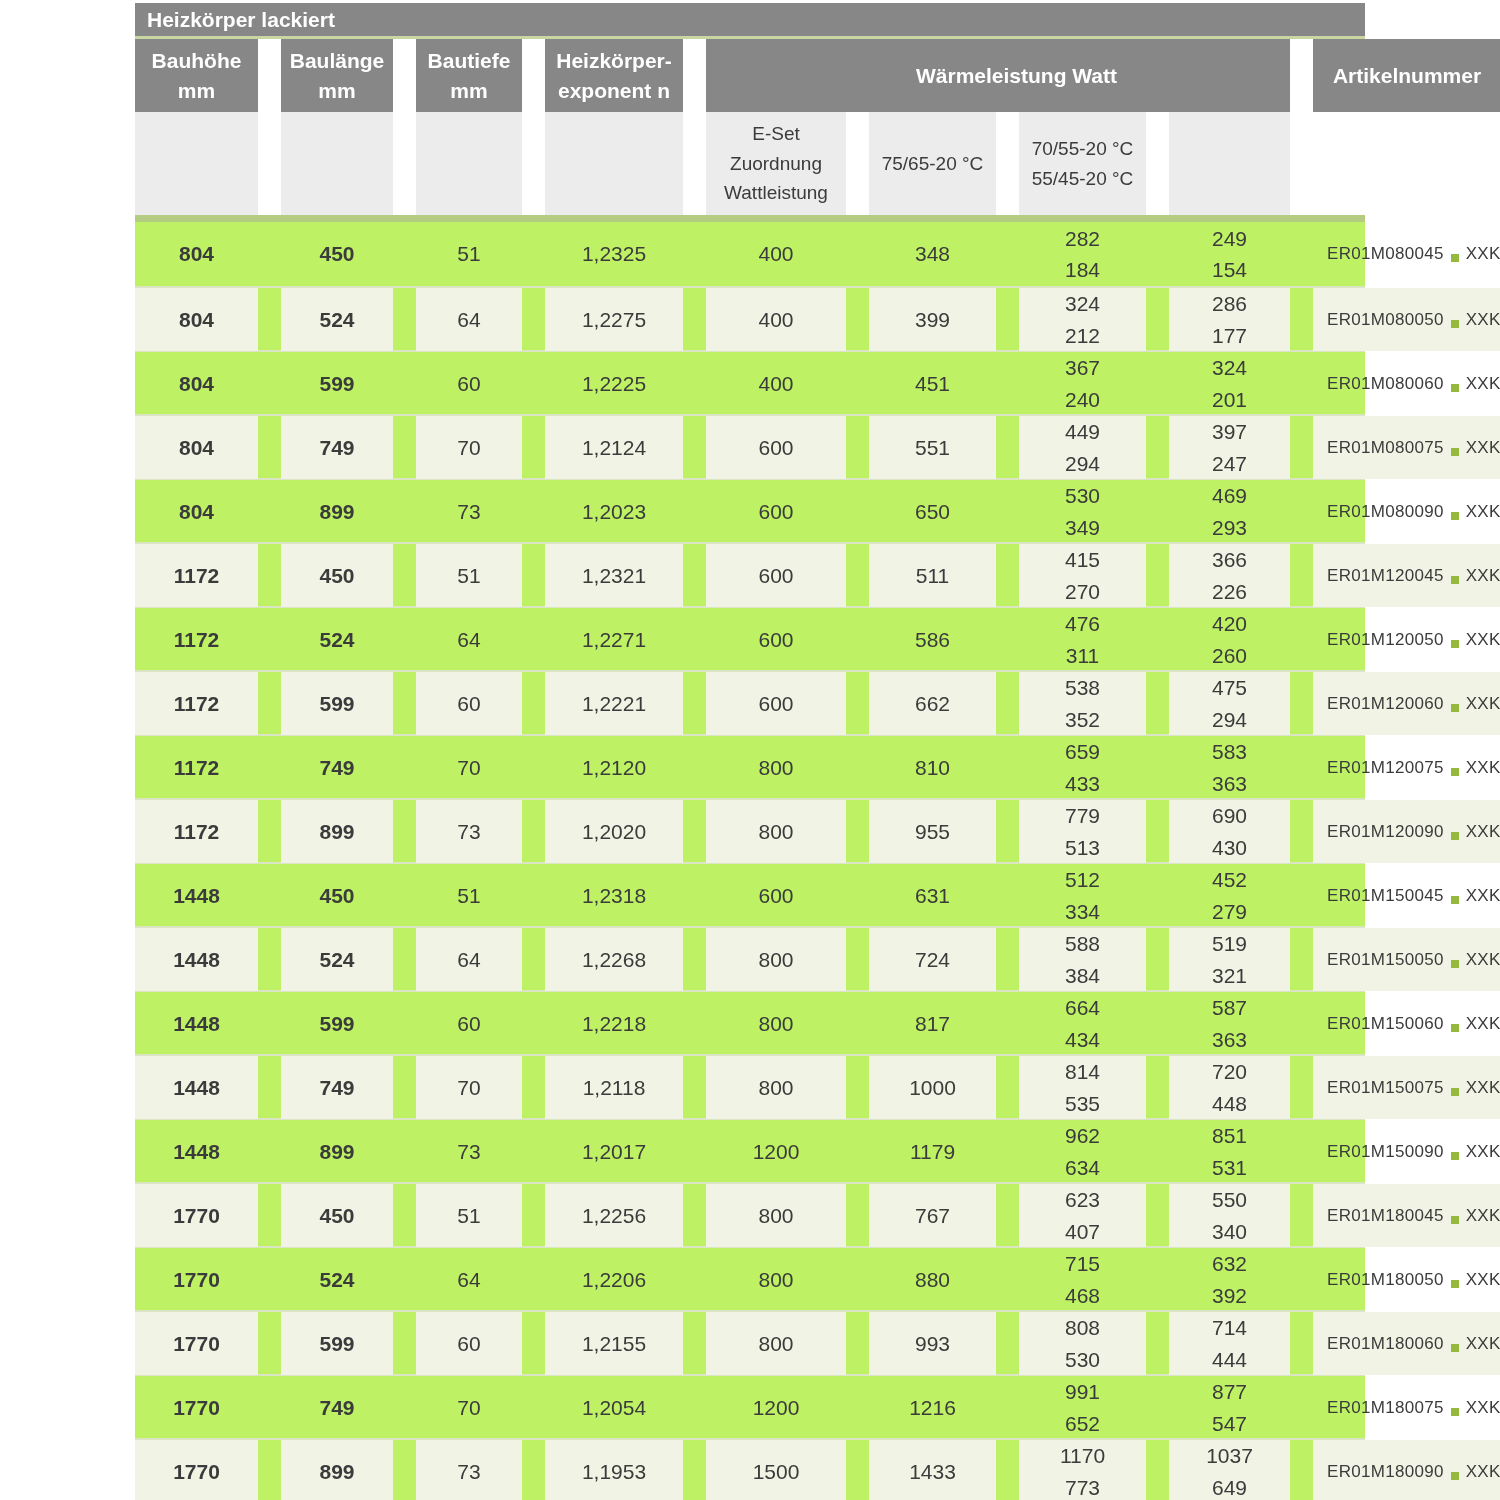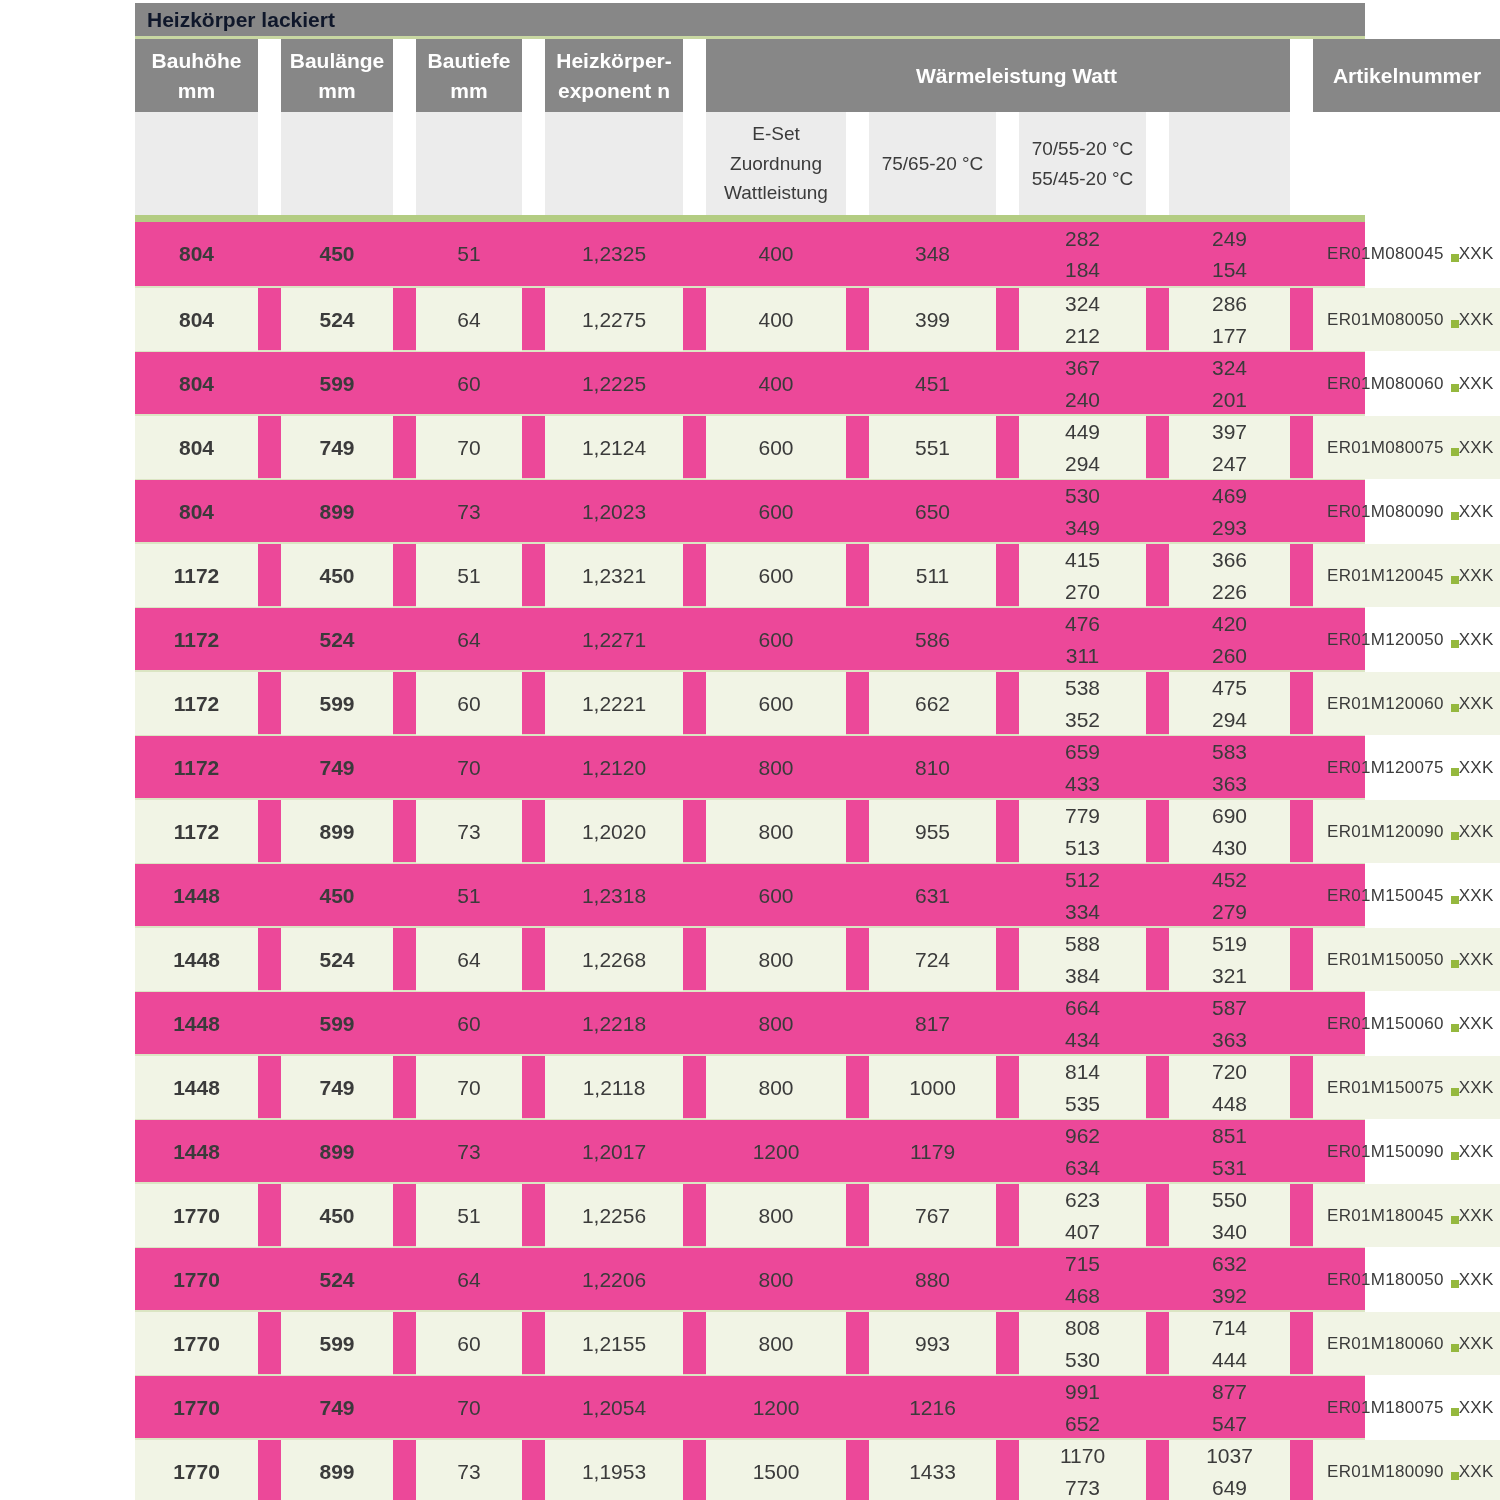--- a/index.html
+++ b/index.html
@@ -17,21 +17,21 @@
   }
   .cols {
     display: grid;
     grid-template-columns: 123px 112px 106px 138px 140px 127px 127px 121px 188px;
     column-gap: 23px;
     background: #ffffff;
   }
   .title-bar {
     height: 33px;
     background: #878787;
-    color: #0f172a;
+    color: #ffffff;
     font-weight: bold;
     font-size: 21px;
     line-height: 33px;
     padding-left: 12px;
   }
   .accent-thin { height: 3px; background: #c8d7a2; }
   .accent-thick { height: 7px; background: #b3cc82; }
   .head .th {
     background: #878787;
     color: #ffffff;
@@ -46,41 +46,41 @@
   .th.group { grid-column: 5 / span 4; padding-left: 37px; }
   .sub .td {
     background: #ececec;
     height: 103px;
     display: flex; align-items: center; justify-content: center;
     text-align: center;
     font-size: 19px;
     white-space: pre-line;
     line-height: 1.55;
   }
-  .tr { height: 64px; background: #ec4899; }
+  .tr { height: 64px; background: #bef264; }
   .tr + .tr { border-top: 2px solid #dbe5c3; height: 64px; }
   .tr .td {
     display: flex; align-items: center; justify-content: center;
     text-align: center;
     font-size: 21px;
     white-space: pre-line;
     line-height: 1.5;
     background: transparent;
   }
   .tr.alt .td { background: #f1f4e5; }
   .td.b { font-weight: bold; }
   .td.artikel {
     justify-content: flex-start;
     padding-left: 14px;
     font-size: 17px;
     white-space: nowrap;
     letter-spacing: 0.3px;
   }
   .td.artikel .num { margin-right: 7px; }
-  .td.artikel .suf { }
+  .td.artikel .suf { margin-left: 7px; }
   .sq {
     width: 8px; height: 8px;
     background: #95b83e;
     display: inline-block;
     transform: translateY(4px);
   }
 </style>
 </head>
 <body>
 

